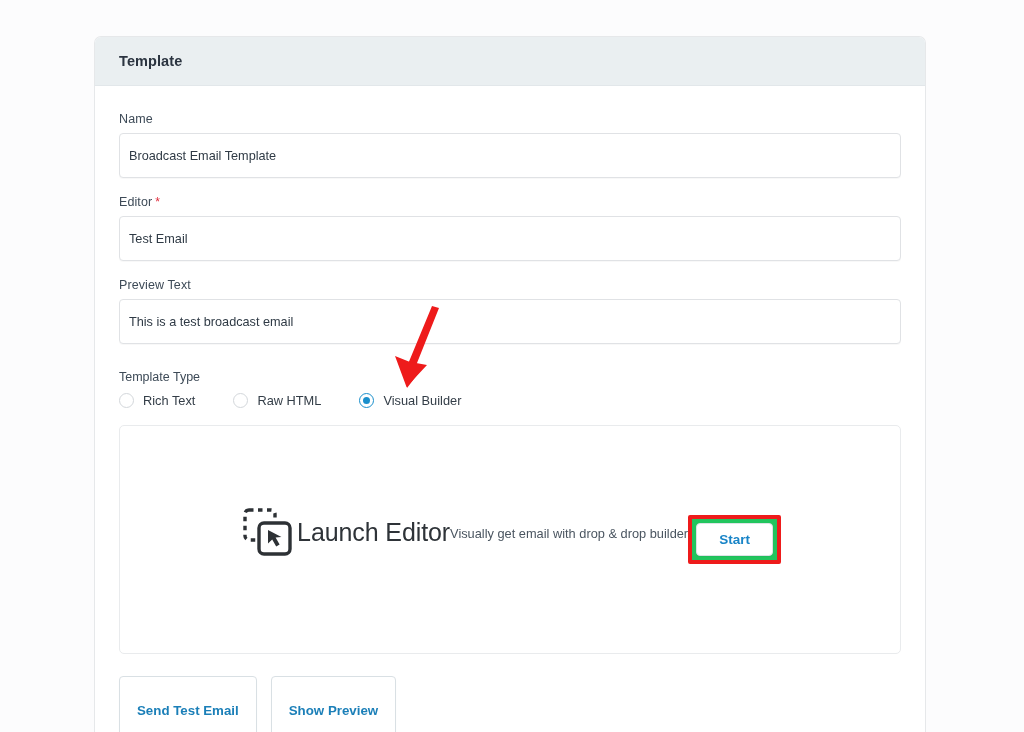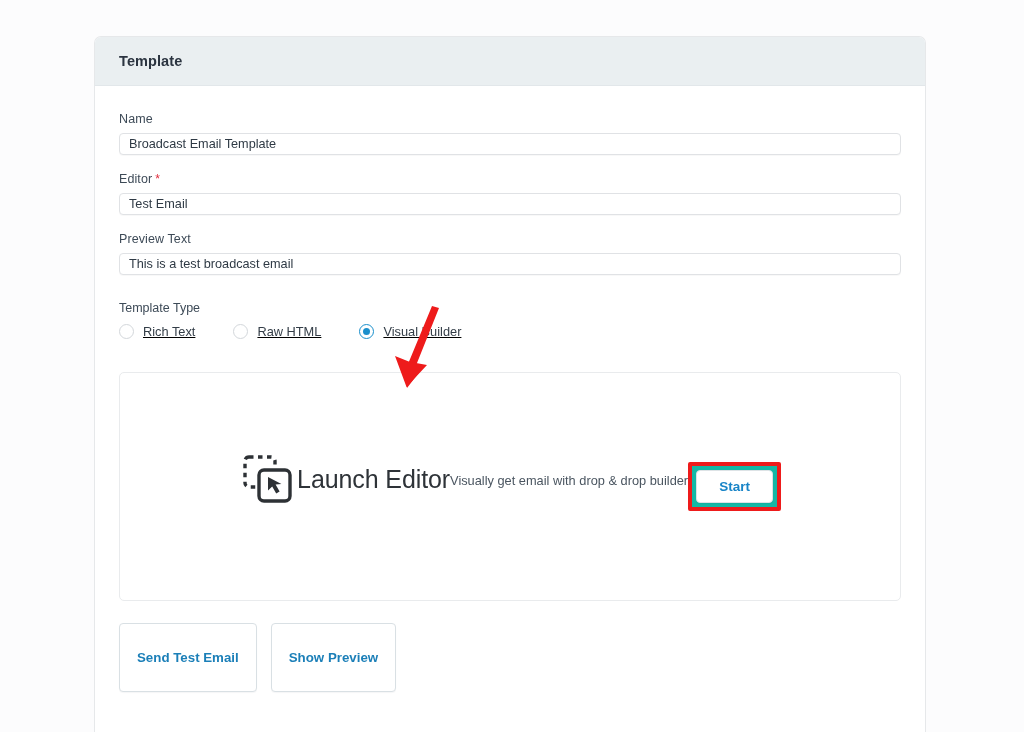--- a/index.html
+++ b/index.html
@@ -62,21 +62,21 @@
     letter-spacing: .1px;
   }
   .req-star {
     color: #e02c3c;
     font-size: 12px;
     margin-left: 3px;
   }
   .text-input {
     display: block;
     width: 100%;
-    height: 22px;
+    height: 45px;
     box-sizing: border-box;
     border: 1px solid #e0e2e5;
     border-radius: 4px;
     background: #ffffff;
     padding: 0 9px;
     font-family: "Liberation Sans", sans-serif;
     font-size: 12.7px;
     color: #2f3a45;
     outline: none;
     box-shadow: 0 1px 1px rgba(16,24,40,0.03);
@@ -86,22 +86,21 @@
   #template-type-label {
     font-size: 12.5px;
     color: #3d4a57;
     margin-bottom: 9px;
     display: block;
     margin-top: 26px;
   }
   #radio-row {
     display: flex;
     align-items: center;
-    margin-bottom: 33px;
-    text-decoration: underline;
+    margin-bottom: 17px;
   }
   .radio-opt {
     display: flex;
     align-items: center;
     margin-right: 38px;
     cursor: pointer;
   }
   .radio-mark {
     width: 15px;
     height: 15px;
@@ -172,21 +171,21 @@
     box-shadow: 0 1px 1px rgba(16,24,40,0.04);
   }
 
   
   #start-wrap {
     position: relative;
     display: inline-block;
     padding: 4px;
     border: 4px solid #ee1b1b;
     border-radius: 2px;
-    background: #14b8a6;
+    background: #22c55e;
   }
 
   
   #action-row {
     display: flex;
     margin-top: 22px;
   }
   .action-btn {
     border: 1px solid #d9e0e4;
     border-radius: 4px;

